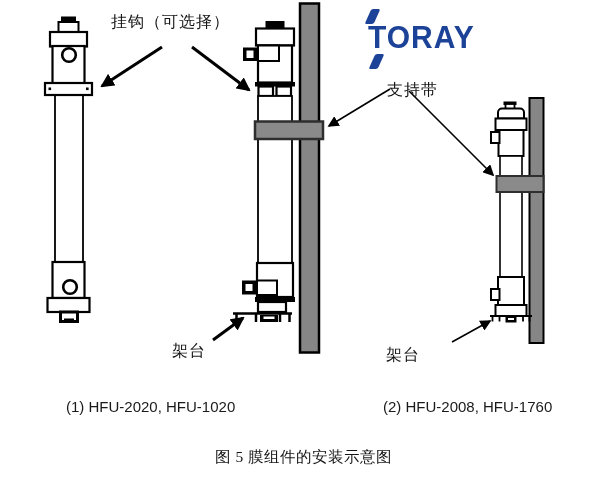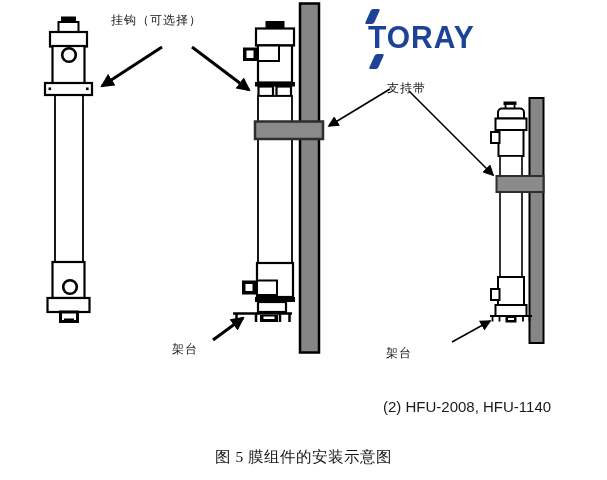--- a/index.html
+++ b/index.html
@@ -2,22 +2,22 @@
 <html><head>
 <meta charset="utf-8">
 <style>
   html,body{margin:0;padding:0;background:#fff;}
   #page{
     position:relative;width:607px;height:480px;background:#fff;overflow:hidden;
     font-family:"Liberation Sans",sans-serif;
   }
   #diagram-svg{position:absolute;left:0;top:0;width:607px;height:480px;}
   .cjk{
-    position:absolute;color:#151515;font-family:Liberation Serif, serif;
-    font-size:12px;letter-spacing:1px;white-space:nowrap;line-height:1.15;
+    position:absolute;color:#151515;font-family:Liberation Mono, monospace;
+    font-size:16px;letter-spacing:1px;white-space:nowrap;line-height:1.15;
   }
   .caption{
     position:absolute;color:#1a1a1a;font-family:"Liberation Sans",sans-serif;
     font-size:15px;white-space:nowrap;line-height:1.1;
   }
   #figure-title{
     position:absolute;left:0;top:447px;width:100%;text-align:center;
     color:#151515;font-family:"Liberation Serif",serif;font-size:15.5px;
     letter-spacing:0.5px;white-space:nowrap;
   }
@@ -140,16 +140,17 @@
     <span class="tq left"></span>
     <span class="word">TORAY</span>
     <span class="tq right"></span>
   </div>
 
   <div class="cjk" style="left:111px;top:14px;">挂钩（可选择）</div>
   <div class="cjk" style="left:387px;top:82px;">支持带</div>
   <div class="cjk" style="left:172px;top:343px;">架台</div>
   <div class="cjk" style="left:386px;top:347px;">架台</div>
 
-  <div class="caption" style="left:383px;top:399px;">(2) HFU-2008, HFU-1140</div>
+  <div class="caption" style="left:66px;top:399px;">(1) HFU-2020, HFU-1020</div>
+  <div class="caption" style="left:383px;top:399px;">(2) HFU-2008, HFU-1760</div>
   <div id="figure-title">图 5 膜组件的安装示意图</div>
 
 </div>
 
 </body></html>

